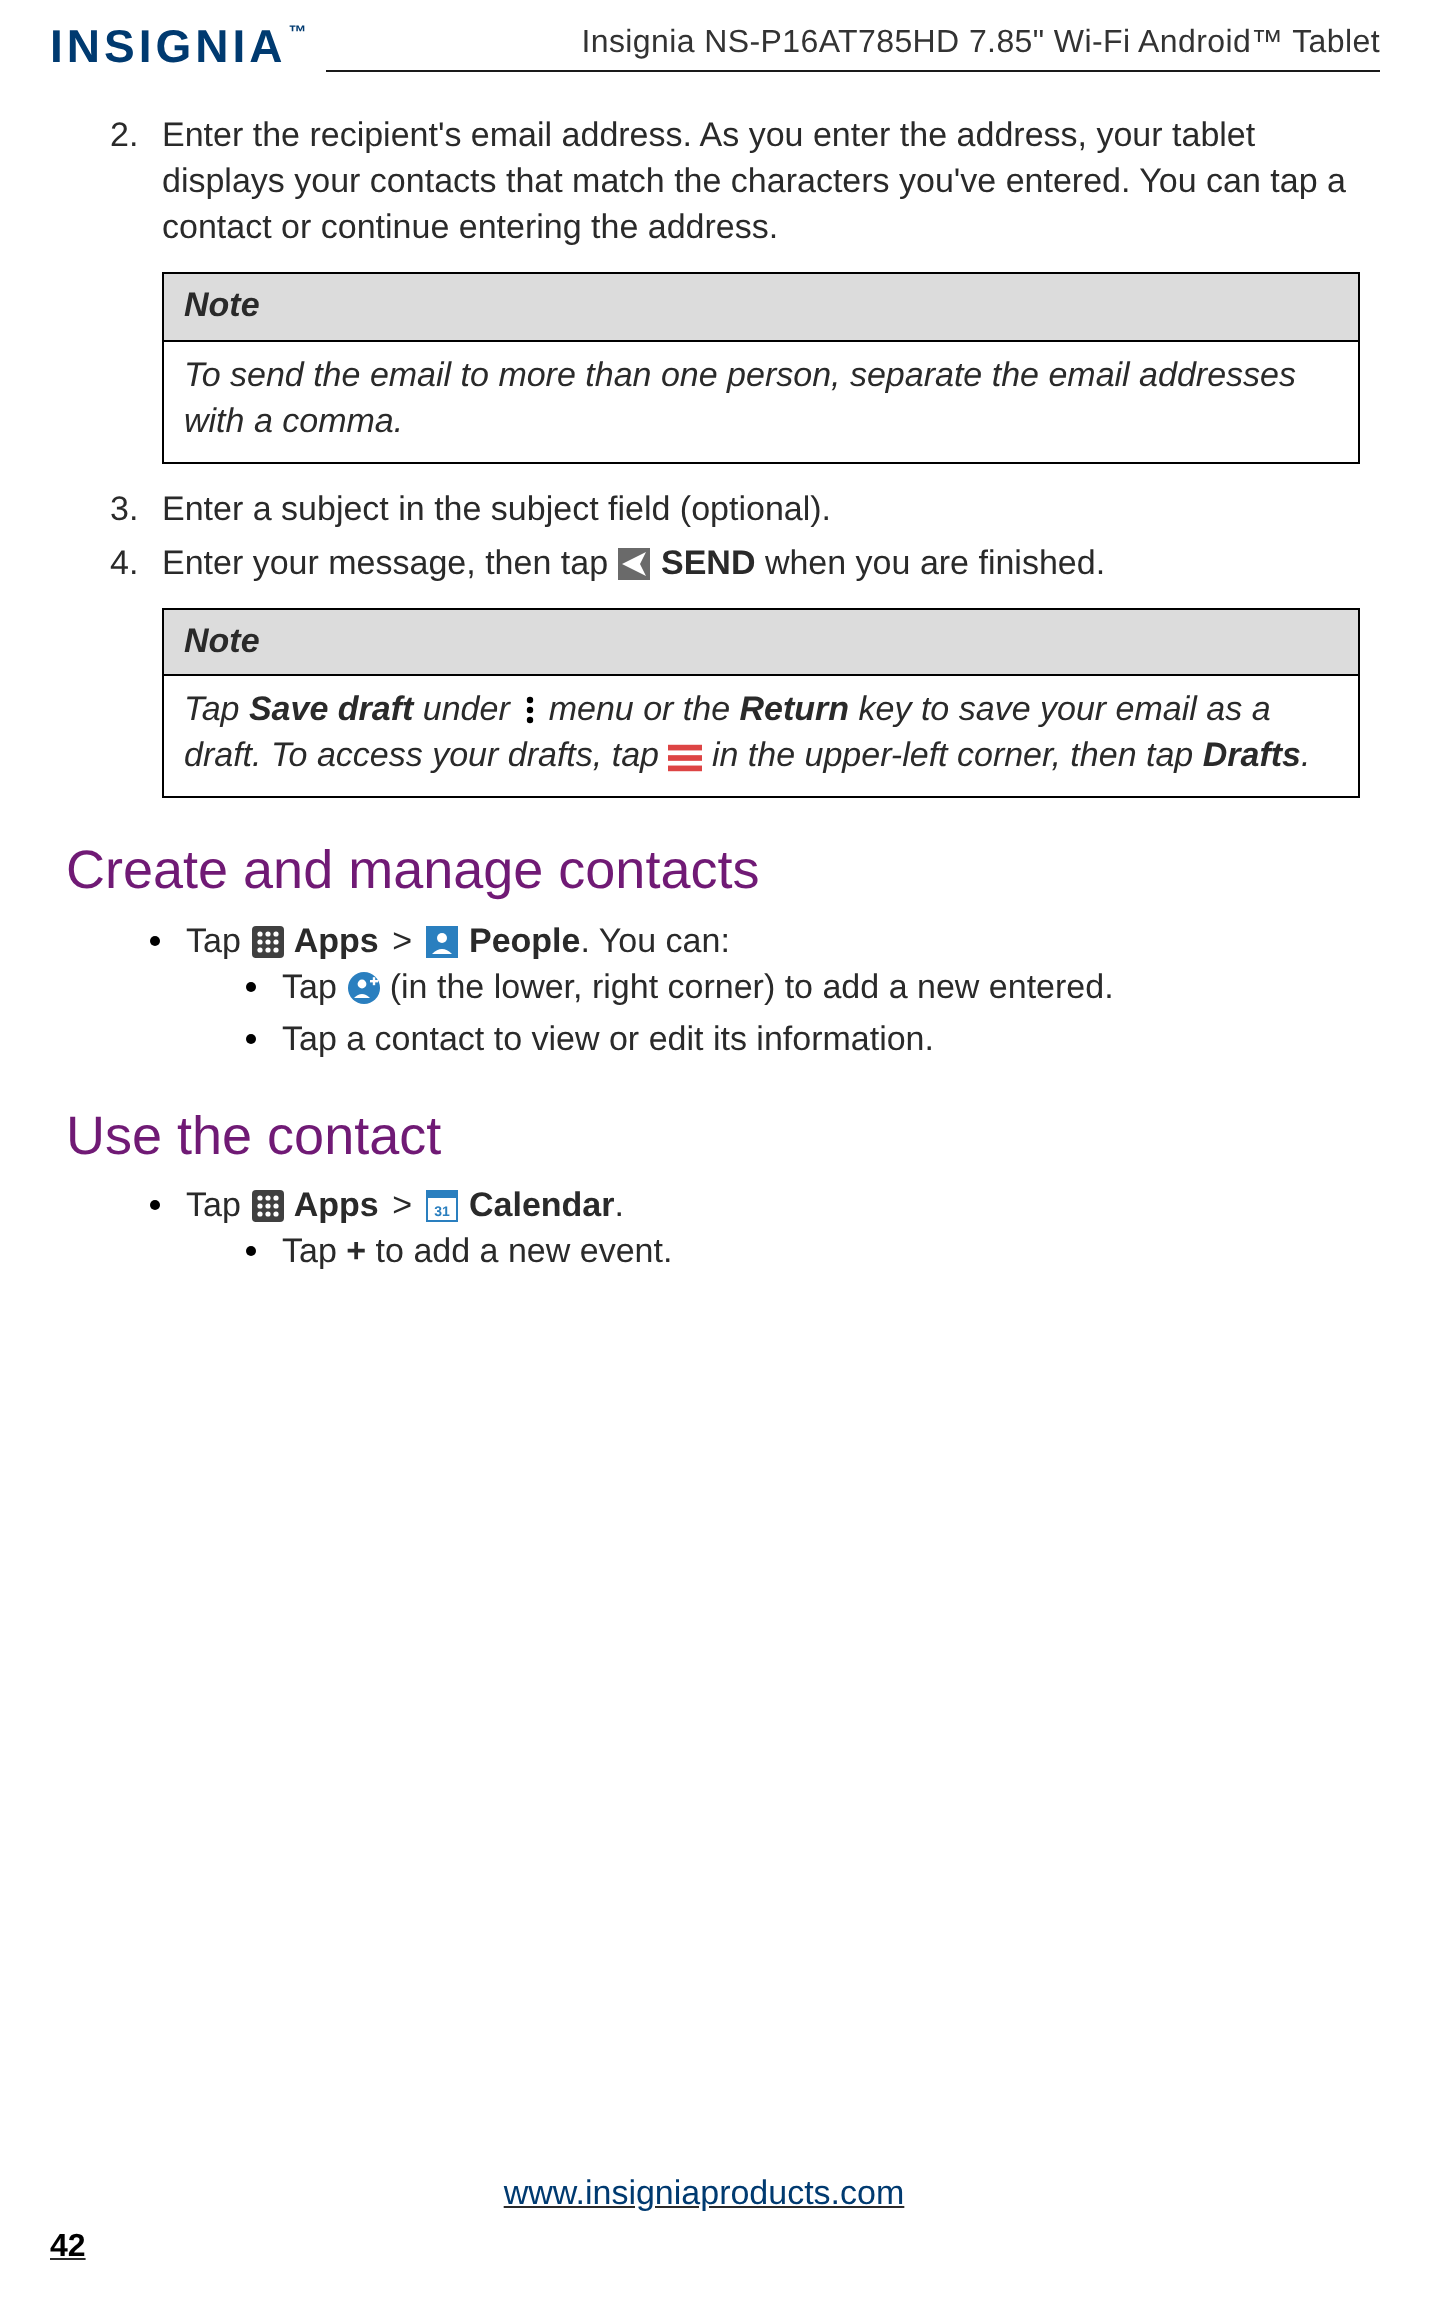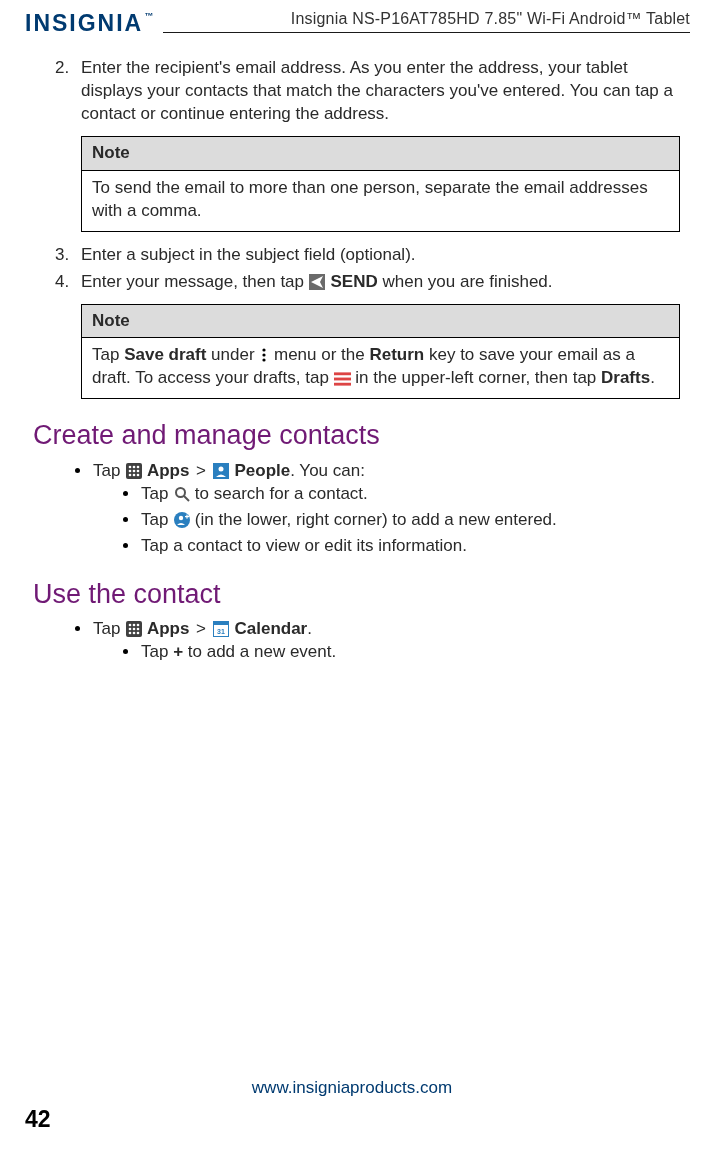--- a/index.html
+++ b/index.html
@@ -14,21 +14,21 @@
     padding: 0;
   }
   .page {
     position: relative;
     width: 715px;
     height: 1153px;
     padding: 8px 25px 10px 25px;
   }
   .header-row {
     display: flex;
-    align-items: flex-start;
+    align-items: center;
     gap: 10px;
     margin-bottom: 18px;
   }
   .brand {
     color: #003a70;
     font-weight: 700;
     font-size: 23px;
     letter-spacing: 2px;
     display: inline-flex;
     align-items: flex-start;
@@ -74,20 +74,21 @@
     min-width: 26px;
     text-align: left;
   }
   ol.steps > li .txt {
     flex: 1;
   }
   .note-box {
     border: 1.2px solid #000;
     margin: 10px 0 12px 48px;
     width: calc(100% - 50px);
+    font-style: italic;
   }
   .note-head {
     background: #dcdcdc;
     border-bottom: 1.2px solid #000;
     padding: 5px 10px;
     font-weight: 700;
   }
   .note-body {
     padding: 6px 10px 8px 10px;
   }
@@ -130,30 +131,31 @@
   }
   ul.bul.sub {
     margin-left: 30px;
   }
   b { font-weight: 700; }
   .footer {
     position: absolute;
     bottom: 18px;
     left: 25px;
     right: 36px;
+    text-decoration: underline;
   }
   .footer .url {
     color: #003a70;
     text-align: center;
     font-size: 17px;
     margin-bottom: 4px;
   }
   .footer .pnum {
     font-weight: 700;
-    font-size: 23px;
+    font-size: 16px;
     color: #000;
   }
   .gt { padding: 0 2px; }
 </style>
 </head>
 <body>
 
 <div class="page">
 
   <div class="header-row">
@@ -235,28 +237,20 @@
               <circle cx="12" cy="12" r="1.3" fill="#fff"></circle>
             </svg>
           </span> <b>Apps</b><span class="gt"> &gt; </span><span class="icon">
             <svg viewBox="0 0 16 16" width="16" height="16">
               <rect width="16" height="16" fill="#2a7fbf"></rect>
               <circle cx="8" cy="6" r="2.5" fill="#fff"></circle>
               <path d="M3 14 Q8 9 13 14 Z" fill="#fff"></path>
             </svg>
           </span> <b>People</b><span>. You can:</span>
         <ul class="bul sub">
-          <li>
-            <span>Tap </span><span class="icon">
-                <svg viewBox="0 0 16 16" width="16" height="16">
-                  <circle cx="6.5" cy="6.5" r="4.5" fill="none" stroke="#555" stroke-width="2"></circle>
-                  <line x1="10" y1="10" x2="15" y2="15" stroke="#555" stroke-width="2"></line>
-                </svg>
-              </span><span> to search for a contact.</span>
-          </li>
           <li>
             <span>Tap </span><span class="icon">
                 <svg viewBox="0 0 16 16" width="16" height="16">
                   <circle cx="8" cy="8" r="8" fill="#2a7fbf"></circle>
                   <circle cx="7" cy="6" r="2.2" fill="#fff"></circle>
                   <path d="M3 13 Q7 9 11 13 Z" fill="#fff"></path>
                   <rect x="11" y="4" width="4" height="1.2" fill="#fff"></rect>
                   <rect x="12.4" y="2.6" width="1.2" height="4" fill="#fff"></rect>
                 </svg>
               </span><span> (in the lower, right corner) to add a new entered.</span>

